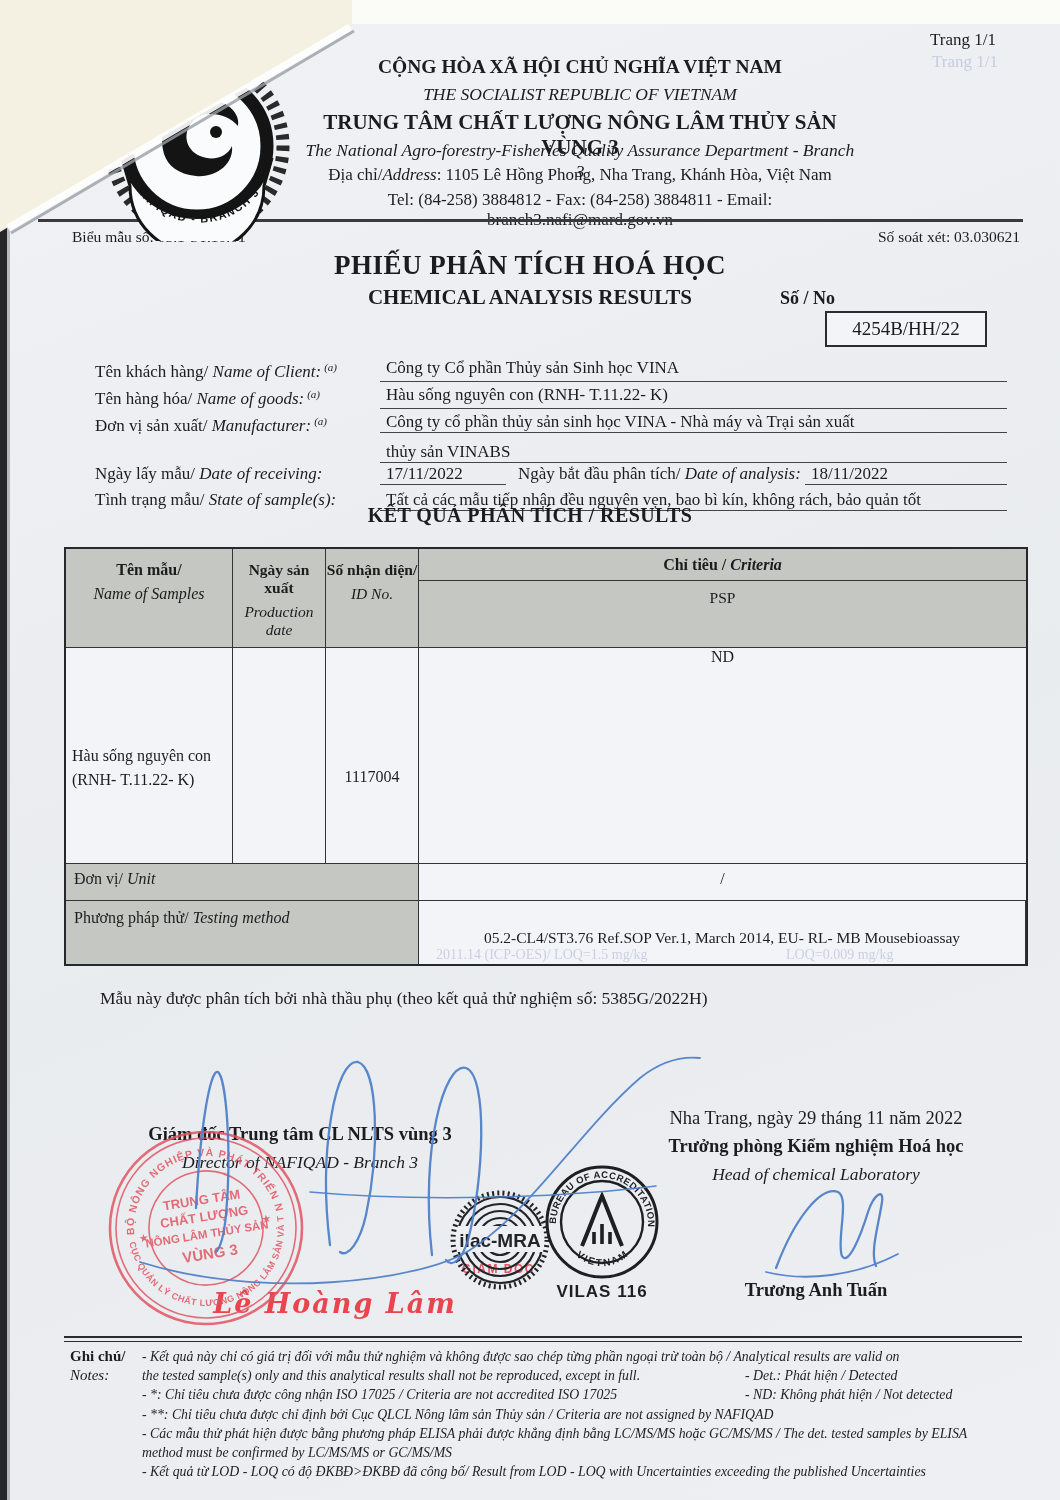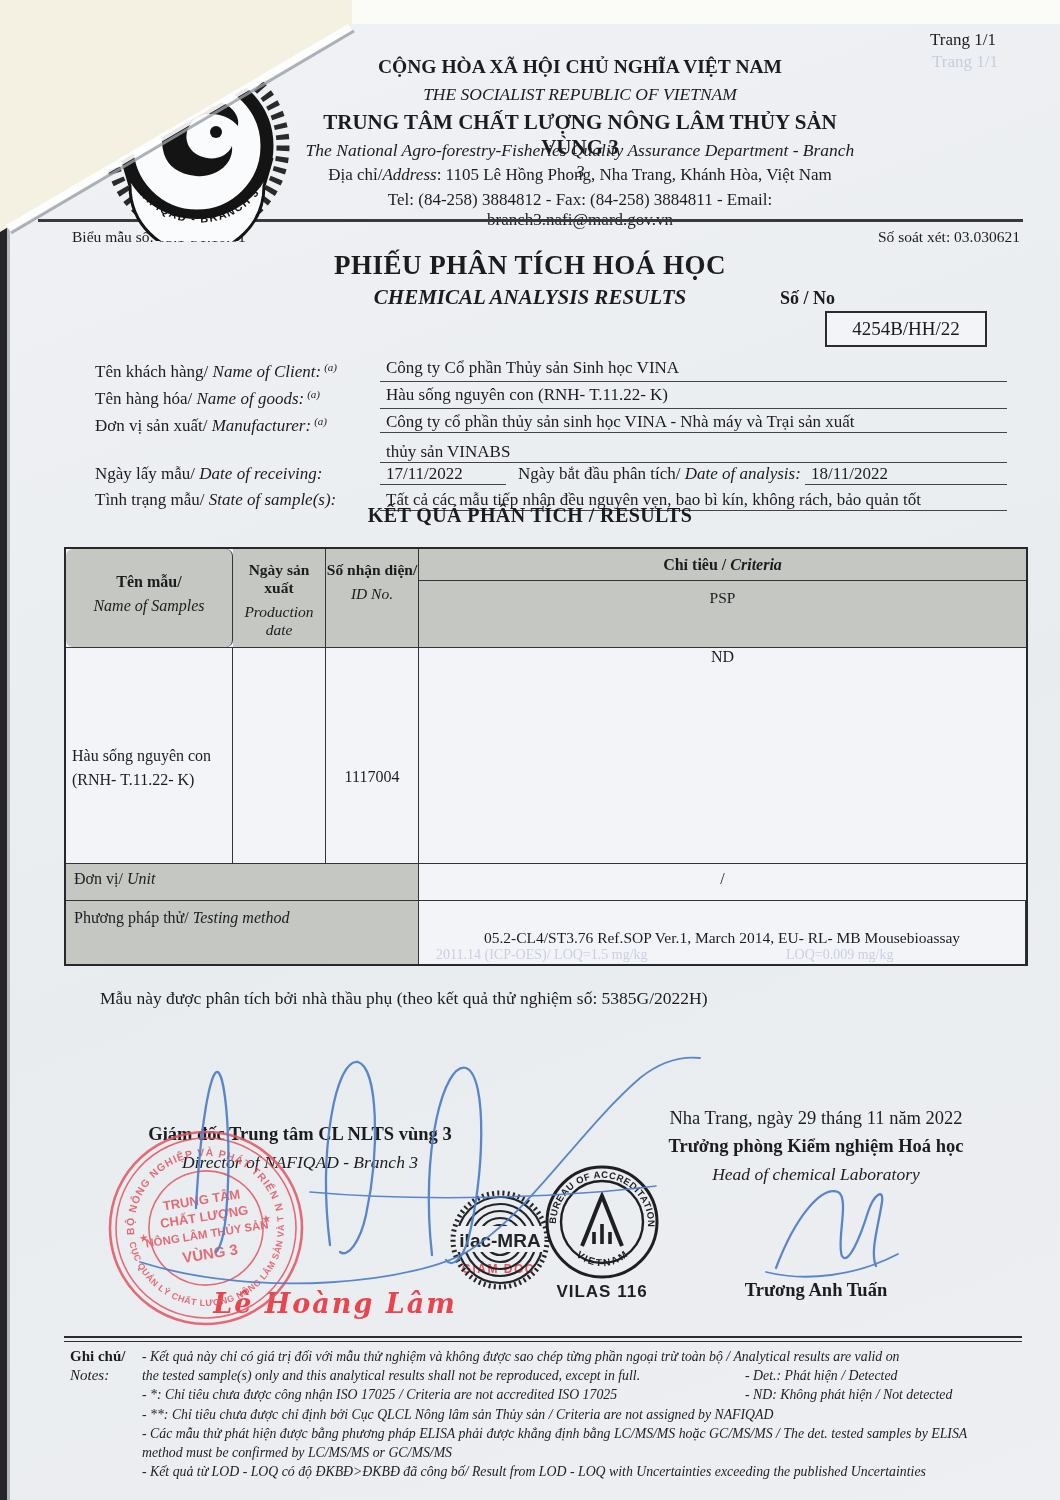--- a/index.html
+++ b/index.html
@@ -17,21 +17,21 @@
   .left-edge2{left:7px;top:210px;width:3px;height:1290px;background:#7d8187;opacity:.5;}
   .fold{left:0;top:0;width:360px;height:245px;background:#f4f0e2;
         clip-path:polygon(0 0,352px 0,352px 26px,10px 226px,0 232px);z-index:5;}
   .fold-shadow{left:0;top:0;width:380px;height:250px;z-index:6;pointer-events:none;}
 
   
   .hdr{left:300px;width:560px;text-align:center;}
   .hrule{left:38px;top:219px;width:985px;height:3px;background:#3a3a3e;}
   .meta{top:228px;font-size:15.5px;}
   .title-vi{left:230px;top:250px;width:600px;text-align:center;font-size:27px;font-weight:bold;letter-spacing:.5px;}
-  .title-en{left:230px;top:285px;width:600px;text-align:center;font-size:21px;font-style:italic;font-weight:600;}
+  .title-en{left:230px;top:285px;width:600px;text-align:center;font-size:21px;font-weight:600;}
   .no-label{left:780px;top:288px;width:270px;text-align:left;font-size:18px;font-weight:bold;}
   .no-box{left:825px;top:311px;width:158px;height:32px;border:2.5px solid #2c2c30;background:#f2f4f7;
           display:flex;align-items:center;justify-content:center;font-size:19px;}
 
   
   .field-row{left:95px;width:912px;display:flex;font-size:17px;line-height:21px;}
   .flabel{width:285px;flex:0 0 285px;}
   .fval{flex:1;border-bottom:1.4px solid #43434a;padding-left:6px;}
 
   
@@ -143,21 +143,21 @@
   </div>
   <div class="abs field-row" style="top:489px;">
     <div class="flabel"><span>Tình trạng mẫu/</span> <span class="i">State of sample(s):</span></div>
     <div class="fval">Tất cả các mẫu tiếp nhận đều nguyên vẹn, bao bì kín, không rách, bảo quản tốt</div>
   </div>
 
   <div class="abs res-head">KẾT QUẢ PHÂN TÍCH / RESULTS</div>
 
   <div class="abs tbl">
     <div class="trow">
-      <div class="cell c1 gray hd-h c" style="padding-top:24px;border-radius:7px;">
+      <div class="cell c1 gray hd-h c" style="padding-top:12px;">
         <div class="b">Tên mẫu/</div>
         <div class="i" style="margin-top:6px;">Name of Samples</div>
       </div>
       <div class="cell c2 gray hd-h c" style="padding-top:12px;font-size:15.5px;">
         <div class="b">Ngày sản xuất</div>
         <div class="i" style="margin-top:6px;">Production date</div>
       </div>
       <div class="cell c3 gray hd-h c" style="padding-top:12px;font-size:15.5px;">
         <div class="b">Số nhận diện/</div>
         <div class="i" style="margin-top:6px;">ID No.</div>

